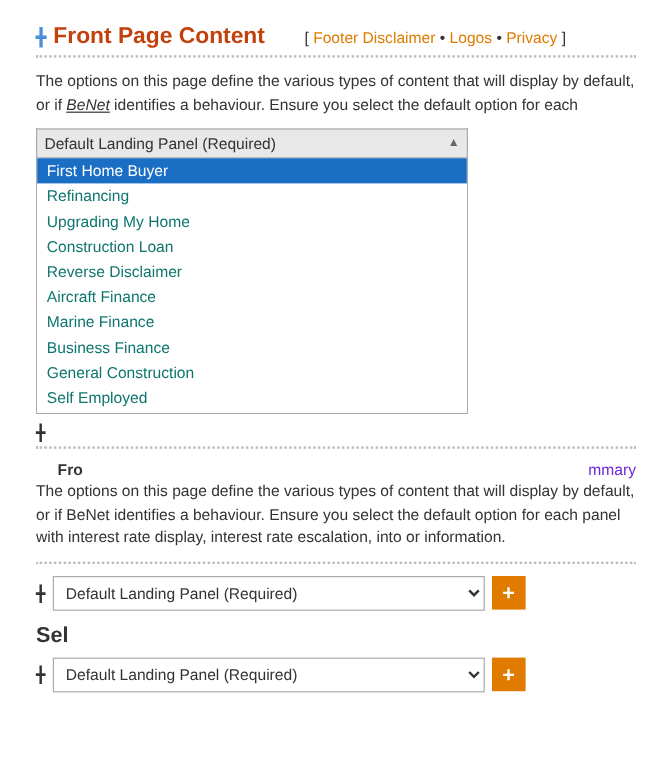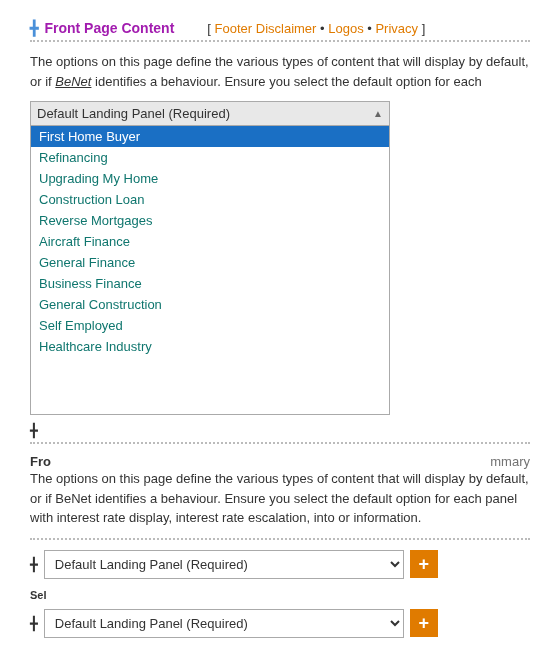--- a/index.html
+++ b/index.html
@@ -27,22 +27,22 @@
       padding-top: 10px;
     }
     .section-header .plus-icon {
       color: #4a90d9;
       font-size: 14px;
       font-weight: bold;
       cursor: pointer;
     }
     .section-title {
       font-weight: bold;
-      font-size: 14px;
-      color: #a21caf;
+      font-size: 19px;
+      color: #c2410c;
     }
     .section-links {
       color: #e07b00;
       font-size: 13px;
       padding-left: 27px;
     }
     .section-links a {
       color: #e07b00;
       text-decoration: none;
     }
@@ -92,21 +92,21 @@
     .listbox-label .arrow-up {
       font-size: 10px;
       color: #666;
     }
 
     .listbox {
       width: 360px;
       border: 1px solid #aaa;
       background: #fff;
       overflow-y: scroll;
-      height: 290px;
+      height: 214px;
       position: relative;
     }
 
     .listbox-item {
       padding: 3px 8px;
       font-size: 13px;
       cursor: pointer;
       color: #0f766e;
     }
     .listbox-item.selected {
@@ -137,21 +137,21 @@
       cursor: pointer;
       display: flex;
       align-items: center;
       justify-content: center;
       font-weight: bold;
       flex-shrink: 0;
     }
 
     .select-panel-label {
       font-weight: bold;
-      font-size: 11px;
+      font-size: 18px;
       color: #333;
     }
 
     
     .bottom-select-row {
       display: flex;
       align-items: center;
       gap: 6px;
       margin-bottom: 10px;
     }
@@ -162,21 +162,21 @@
       border: 1px solid #aaa;
       background: #fff;
       font-size: 13px;
       color: #333;
       appearance: auto;
       max-width: 360px;
     }
 
     
     .summary-link {
-      color: #737373;
+      color: #6d28d9;
       font-size: 13px;
       text-decoration: none;
     }
   </style>
 </head>
 <body>
 
 <div class="page-wrapper">
 
   
@@ -207,39 +207,39 @@
   <div class="listbox-wrapper">
     <div class="listbox-label">
       <span>Default Landing Panel (Required)</span>
       <span class="arrow-up">▲</span>
     </div>
     <div class="listbox">
       <div class="listbox-item selected">First Home Buyer</div>
       <div class="listbox-item">Refinancing</div>
       <div class="listbox-item">Upgrading My Home</div>
       <div class="listbox-item">Construction Loan</div>
-      <div class="listbox-item">Reverse Mortgages</div>
+      <div class="listbox-item">Reverse Disclaimer</div>
       <div class="listbox-item">Aircraft Finance</div>
-      <div class="listbox-item">General Finance</div>
+      <div class="listbox-item">Marine Finance</div>
       <div class="listbox-item">Business Finance</div>
       <div class="listbox-item">General Construction</div>
       <div class="listbox-item">Self Employed</div>
       <div class="listbox-item">Healthcare Industry</div>
 
     </div>
   </div>
 
   
   <div style="position:relative;">
     <div class="mid-section-header">
       <span class="plus-icon">╋</span>
     </div>
     <hr class="dotted-divider">
 
-    <div style="display:flex; align-items:flex-start; justify-content:space-between;">
+    <div style="display:flex; align-items:flex-start; justify-content:space-between;margin-left:18px;">
       <span style="font-weight:bold; font-size:13px;">Fro</span>
       <a href="#" class="summary-link">mmary</a>
     </div>
 
     <p class="section2-text">
       The options on this page define the various types of content that will display by default, or if BeNet identifies a behaviour. Ensure you select the default option for each panel with interest rate display, interest rate escalation, into or information.
     </p>
 
     <hr class="dotted-divider">
 

